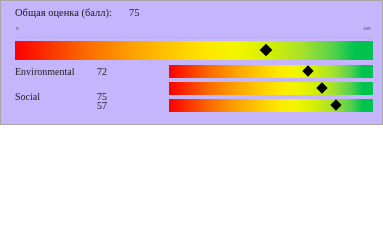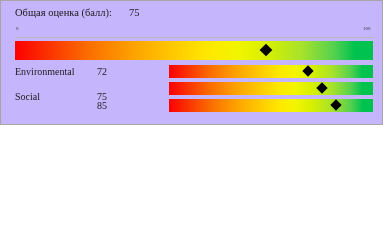--- a/index.html
+++ b/index.html
@@ -158,17 +158,17 @@
   <span class="row-label r0t">Environmental</span>
   <span class="row-value r0t">72</span>
   <div class="bar bar-row r0"></div>
   <div class="marker marker-row r0" id="marker-r0" style="left: 306.72px;"></div>
 
   <span class="row-label r1t">Social</span>
   <span class="row-value r1t">75</span>
   <div class="bar bar-row r1"></div>
   <div class="marker marker-row r1" id="marker-r1" style="left: 321px;"></div>
 
-  <span class="row-value r2t">85</span>
+  <span class="row-value r2t">57</span>
   <div class="bar bar-row r2"></div>
   <div class="marker marker-row r2" id="marker-r2" style="left: 335.28px;"></div>
 
 </div>
 
 </body></html>

